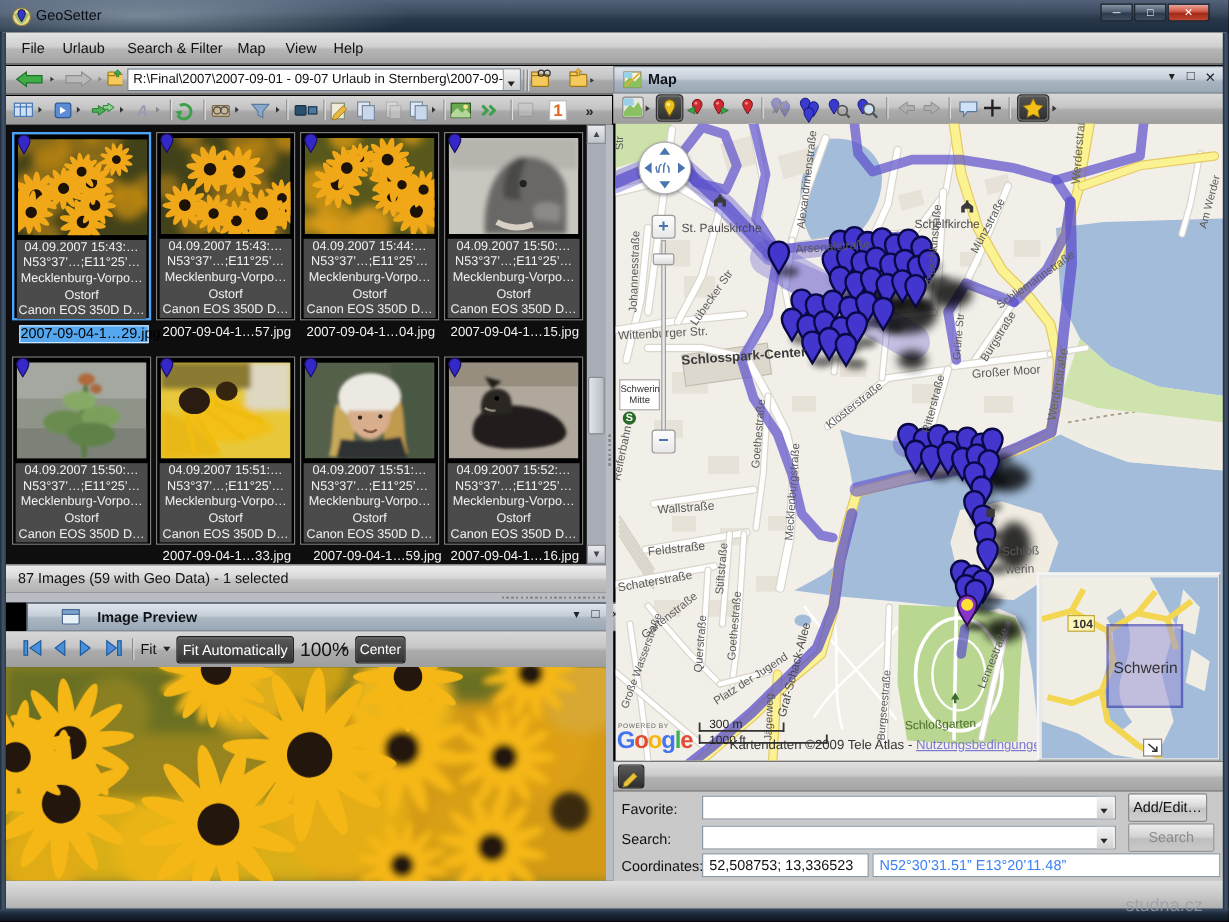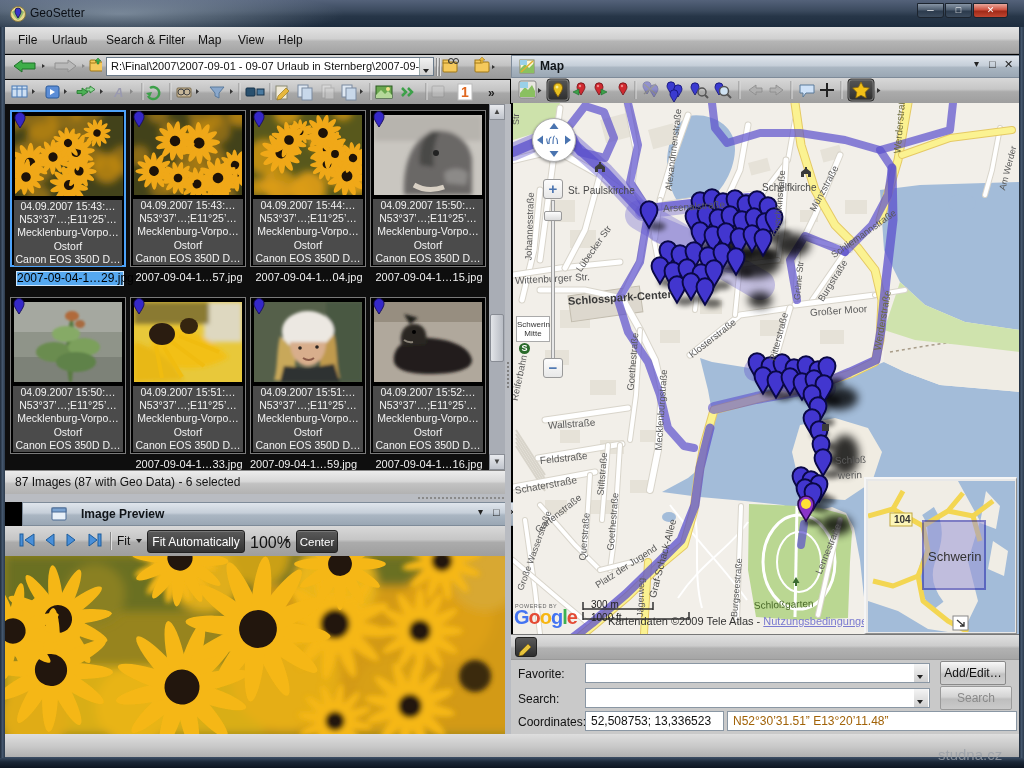--- a/index.html
+++ b/index.html
@@ -413,21 +413,21 @@
         </g>
         <circle cx="46" cy="46" r="1.8" fill="#2a2420"></circle>
         <circle cx="63" cy="45" r="1.8" fill="#2a2420"></circle>
         <path d="M49 56 q 6 4 11 0" stroke="#8a5a48" stroke-width="2" fill="none"></path>
       </svg>
   <svg width="16" height="18" style="position:absolute;left:0px;top:0px">
         <use href="#pin" transform="translate(8,2) scale(1)"></use>
       </svg>
   <div class="abs meta" style="left:2px;top:88px;width:110px;height:66px;background:#4b4b4b;color:#f2f2f2;font-size:10.5px;text-align:center;line-height:13.2px">04.09.2007 15:51:…<br>N53°37’…;E11°25’…<br>Mecklenburg-Vorpo…<br>Ostorf<br>Canon EOS 350D D…</div>
 </div>
-    <div class="abs" style="left:245px;top:354px;width:118px;height:15px;color:#f0f0f0;font-size:11px;text-align:left;white-space:nowrap;">2007-09-04-1…59.jpg</div>
+    <div class="abs" style="left:245px;top:354px;width:118px;height:15px;color:#f0f0f0;font-size:11px;text-align:right;white-space:nowrap;">2007-09-04-1…59.jpg</div>
 <div class="abs" style="left:365px;top:193px;width:116px;height:157px;border:1px solid #7a7a7a;background:#000">
   <svg width="108" height="80" style="position:absolute;left:3px;top:4px" viewBox="0 0 108 80">
         <filter id="bl">
           <feGaussianBlur stdDeviation="1.5"></feGaussianBlur>
         </filter>
         <rect width="108" height="80" fill="#b0a89c"></rect>
         <rect x="0" y="0" width="108" height="20" fill="#978e80"></rect>
         <g filter="url(#bl)">
           <path d="M20 60 C 18 42 36 34 56 36 C 80 38 96 46 98 58 C 98 68 80 72 55 72 C 35 72 22 68 20 60 Z" fill="#221f1c"></path>
           <path d="M28 44 C 24 32 30 22 40 22 C 50 22 54 30 52 42 Z" fill="#2a2724"></path>
@@ -441,21 +441,21 @@
       </svg>
   <div class="abs meta" style="left:2px;top:88px;width:110px;height:66px;background:#4b4b4b;color:#f2f2f2;font-size:10.5px;text-align:center;line-height:13.2px">04.09.2007 15:52:…<br>N53°37’…;E11°25’…<br>Mecklenburg-Vorpo…<br>Ostorf<br>Canon EOS 350D D…</div>
 </div>
     <div class="abs" style="left:365px;top:354px;width:118px;height:15px;color:#f0f0f0;font-size:11px;text-align:center;white-space:nowrap;">2007-09-04-1…16.jpg</div>
 <div class="abs" style="left:484px;top:0;width:16px;height:366px;background:#a9adb5">
  <div class="abs" style="left:0;top:0;width:16px;height:16px;background:linear-gradient(#e8eaee,#c0c4cc);border:1px solid #8a8e96;color:#444;font-size:8px;text-align:center;line-height:14px">▲</div>
  <div class="abs" style="left:0;top:350px;width:16px;height:16px;background:linear-gradient(#e8eaee,#c0c4cc);border:1px solid #8a8e96;color:#444;font-size:8px;text-align:center;line-height:14px">▼</div>
  <div class="abs" style="left:1px;top:210px;width:14px;height:48px;background:linear-gradient(to right,#e2e4e8,#b8bcc4);border:1px solid #888c94;border-radius:2px"></div>
 </div>
 </div>
-<div class="abs" id="statusline">87 Images (87 with Geo Data) - 6 selected</div>
+<div class="abs" id="statusline">87 Images (59 with Geo Data) - 1 selected</div>
 <div class="abs" id="splitterh">
     <div style="position:absolute;left:413px;top:3px;width:88px;height:2px;background-image:repeating-linear-gradient(to right,#8a8a8a 0 2px,transparent 2px 4px)"></div>
   </div>
 <div class="abs" id="pvtitle">
   <svg width="16" height="14" style="position:absolute;left:28px;top:4px">
     <rect x="1" y="1" width="14" height="12" rx="1" fill="#e8f0f8" stroke="#4a6a94"></rect>
     <rect x="1" y="1" width="14" height="4" fill="#7aa2d0" stroke="#4a6a94"></rect>
   </svg>
   <span class="abs" style="left:58px;top:4px;font-size:12px;font-weight:bold;color:#101418">Image Preview</span>
   <span class="abs" style="left:455px;top:3px;font-size:10px;color:#222">▾</span>
@@ -952,21 +952,21 @@
   <span class="abs" style="left:7px;top:7px;font-size:12px;color:#111">Favorite:</span>
   <div class="abs" style="left:74px;top:3px;width:345px;height:20px;background:#fff;border:1px solid #8a97a4"></div>
   <div class="abs" style="left:403px;top:4px;width:14px;height:18px;background:linear-gradient(#f4f4f4,#d0d0d0)"><span class="dd" style="margin:7px 0 0 3px"></span></div>
   <div class="abs" style="left:429px;top:1px;width:66px;height:24px;background:linear-gradient(#f8f8f8,#d8d8d8 45%,#c2c2c2 55%,#d0d0d0);border:1px solid #8a8a8a;border-radius:2px;font-size:12px;color:#111;text-align:center;line-height:22px">Add/Edit…</div>
   <span class="abs" style="left:7px;top:32px;font-size:12px;color:#111">Search:</span>
   <div class="abs" style="left:74px;top:28px;width:345px;height:20px;background:#fff;border:1px solid #8a97a4"></div>
   <div class="abs" style="left:403px;top:29px;width:14px;height:18px;background:linear-gradient(#f4f4f4,#d0d0d0)"><span class="dd" style="margin:7px 0 0 3px"></span></div>
   <div class="abs" style="left:429px;top:26px;width:72px;height:24px;background:linear-gradient(#ececec,#d4d4d4 45%,#bebebe 55%,#cacaca);border:1px solid #9a9a9a;border-radius:2px;font-size:12px;color:#8a8a8a;text-align:center;line-height:22px">Search</div>
   <span class="abs" style="left:7px;top:55px;font-size:12px;color:#111">Coordinates:</span>
   <div class="abs" style="left:74px;top:51px;width:139px;height:20px;background:#fff;border:1px solid #8a97a4;font-size:12px;color:#111;padding:2px 0 0 5px">52,508753; 13,336523</div>
-  <div class="abs" style="left:216px;top:51px;width:290px;height:20px;background:#fff;border:1px solid #8a97a4;font-size:12px;color:#a16207;padding:2px 0 0 5px">N52°30’31.51” E13°20’11.48”</div>
+  <div class="abs" style="left:216px;top:51px;width:290px;height:20px;background:#fff;border:1px solid #8a97a4;font-size:12px;color:#3b82f6;padding:2px 0 0 5px">N52°30’31.51” E13°20’11.48”</div>
 </div>
 <div class="abs" style="left:505px;top:104px;width:6px;height:630px;background:#b9bcc2">
     <div style="position:absolute;left:2px;top:258px;width:2px;height:28px;background-image:repeating-linear-gradient(to bottom,#808080 0 2px,transparent 2px 4px)"></div>
   </div>
 <div class="abs" id="bottomstrip"></div>
 <div class="abs" id="bottombar"></div>
 <div class="abs sideborder" style="left:0"></div>
 <div class="abs sideborder" style="left:1019px"></div>
 <div class="abs" id="watermark">studna.cz</div>
 

